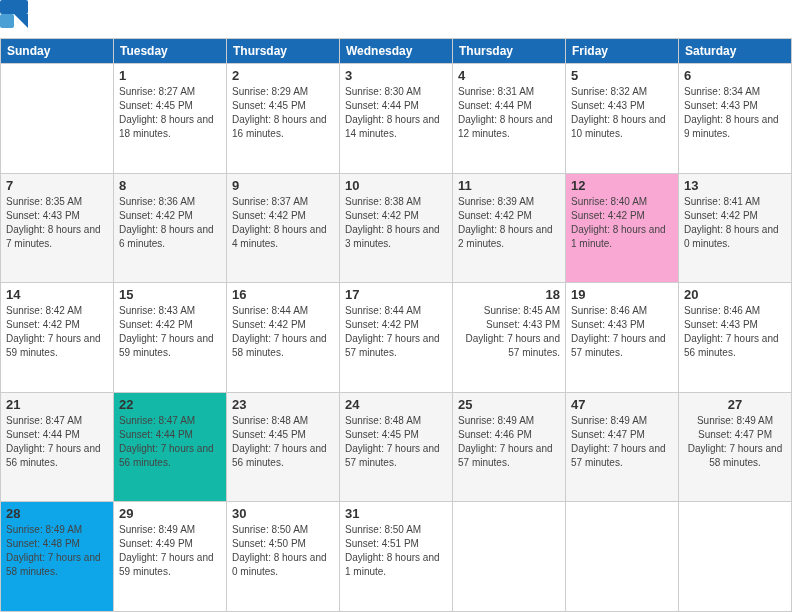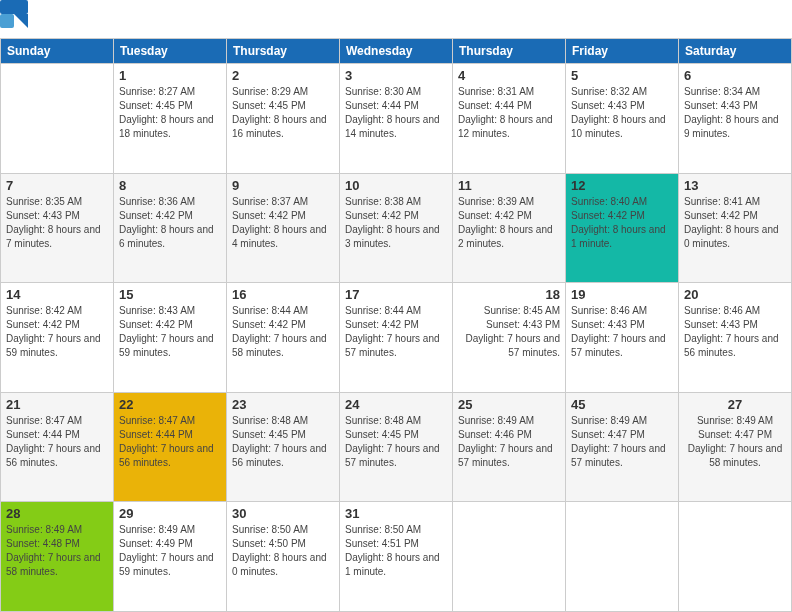--- a/index.html
+++ b/index.html
@@ -177,21 +177,21 @@
             <div class="day-info">Sunrise: 8:37 AM<br>Sunset: 4:42 PM<br>Daylight: 8 hours and 4 minutes.</div>
           </td>
           <td style="background-color: rgb(245, 245, 245);">
             <span class="day-number">10</span>
             <div class="day-info">Sunrise: 8:38 AM<br>Sunset: 4:42 PM<br>Daylight: 8 hours and 3 minutes.</div>
           </td>
           <td style="background-color: rgb(245, 245, 245);">
             <span class="day-number">11</span>
             <div class="day-info">Sunrise: 8:39 AM<br>Sunset: 4:42 PM<br>Daylight: 8 hours and 2 minutes.</div>
           </td>
-          <td style="background-color: #14b8a6;">
+          <td style="background-color: #f9a8d4;">
             <span class="day-number">12</span>
             <div class="day-info">Sunrise: 8:40 AM<br>Sunset: 4:42 PM<br>Daylight: 8 hours and 1 minute.</div>
           </td>
           <td style="background-color: rgb(245, 245, 245);">
             <span class="day-number">13</span>
             <div class="day-info">Sunrise: 8:41 AM<br>Sunset: 4:42 PM<br>Daylight: 8 hours and 0 minutes.</div>
           </td>
         </tr>
         <tr>
           <td style="background-color: rgb(255, 255, 255);">
@@ -221,47 +221,47 @@
           <td style="background-color: rgb(255, 255, 255);">
             <span class="day-number">20</span>
             <div class="day-info">Sunrise: 8:46 AM<br>Sunset: 4:43 PM<br>Daylight: 7 hours and 56 minutes.</div>
           </td>
         </tr>
         <tr>
           <td style="background-color: rgb(245, 245, 245);">
             <span class="day-number">21</span>
             <div class="day-info">Sunrise: 8:47 AM<br>Sunset: 4:44 PM<br>Daylight: 7 hours and 56 minutes.</div>
           </td>
-          <td style="background-color: #eab308; margin-top: 12px;">
+          <td style="background-color: #14b8a6; margin-top: 12px;">
             <span class="day-number">22</span>
             <div class="day-info">Sunrise: 8:47 AM<br>Sunset: 4:44 PM<br>Daylight: 7 hours and 56 minutes.</div>
           </td>
           <td style="background-color: rgb(245, 245, 245);">
             <span class="day-number">23</span>
             <div class="day-info">Sunrise: 8:48 AM<br>Sunset: 4:45 PM<br>Daylight: 7 hours and 56 minutes.</div>
           </td>
           <td style="background-color: rgb(245, 245, 245); margin-top: 23px;">
             <span class="day-number">24</span>
             <div class="day-info">Sunrise: 8:48 AM<br>Sunset: 4:45 PM<br>Daylight: 7 hours and 57 minutes.</div>
           </td>
           <td style="background-color: rgb(245, 245, 245);">
             <span class="day-number">25</span>
             <div class="day-info">Sunrise: 8:49 AM<br>Sunset: 4:46 PM<br>Daylight: 7 hours and 57 minutes.</div>
           </td>
           <td style="background-color: rgb(245, 245, 245);">
-            <span class="day-number">45</span>
+            <span class="day-number">47</span>
             <div class="day-info">Sunrise: 8:49 AM<br>Sunset: 4:47 PM<br>Daylight: 7 hours and 57 minutes.</div>
           </td>
           <td style="background-color: rgb(245, 245, 245); text-align: center;">
             <span class="day-number">27</span>
             <div class="day-info">Sunrise: 8:49 AM<br>Sunset: 4:47 PM<br>Daylight: 7 hours and 58 minutes.</div>
           </td>
         </tr>
         <tr>
-          <td style="background-color: #84cc16;">
+          <td style="background-color: #0ea5e9;">
             <span class="day-number">28</span>
             <div class="day-info">Sunrise: 8:49 AM<br>Sunset: 4:48 PM<br>Daylight: 7 hours and 58 minutes.</div>
           </td>
           <td style="background-color: rgb(255, 255, 255); margin-left: 12px;">
             <span class="day-number">29</span>
             <div class="day-info">Sunrise: 8:49 AM<br>Sunset: 4:49 PM<br>Daylight: 7 hours and 59 minutes.</div>
           </td>
           <td style="background-color: rgb(255, 255, 255);">
             <span class="day-number">30</span>
             <div class="day-info">Sunrise: 8:50 AM<br>Sunset: 4:50 PM<br>Daylight: 8 hours and 0 minutes.</div>

